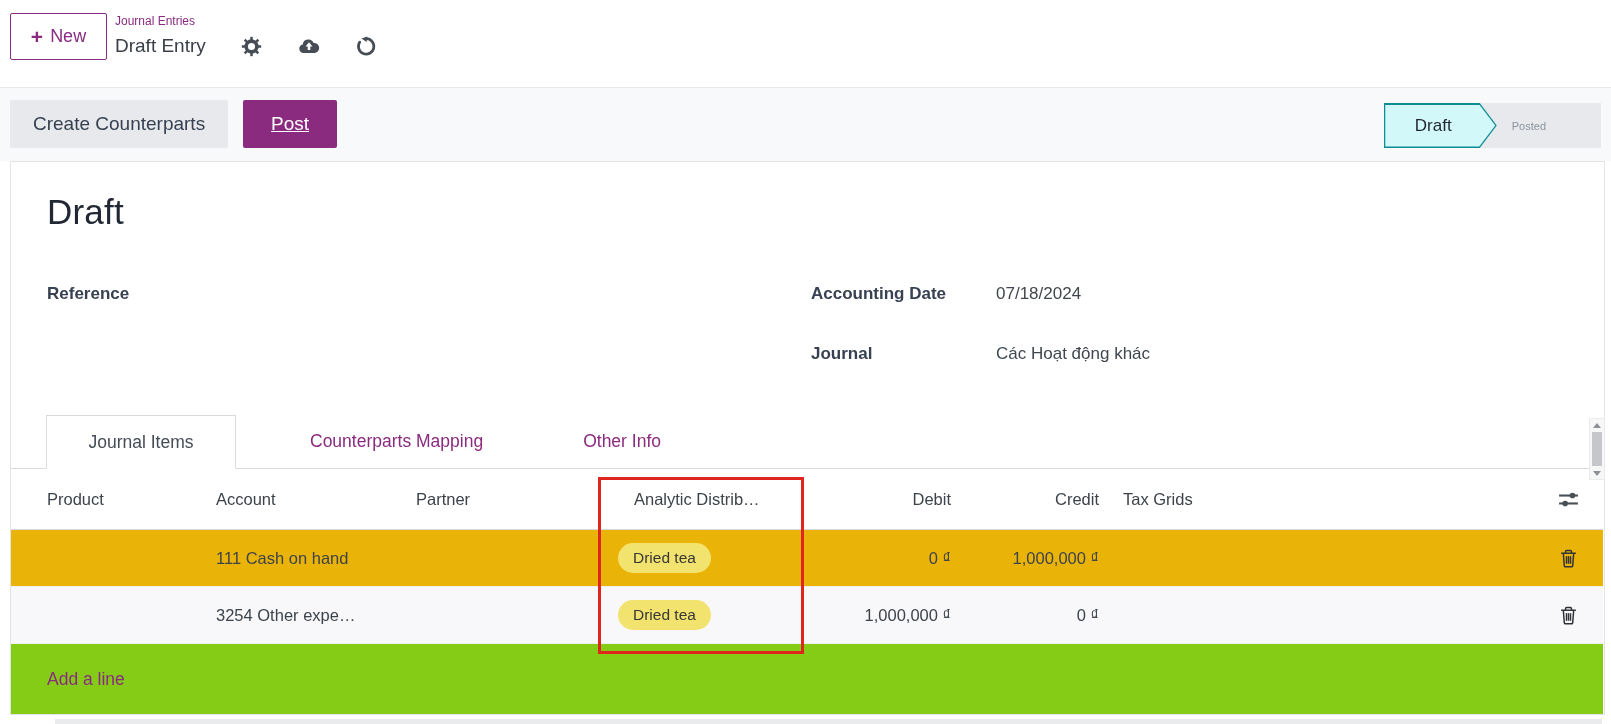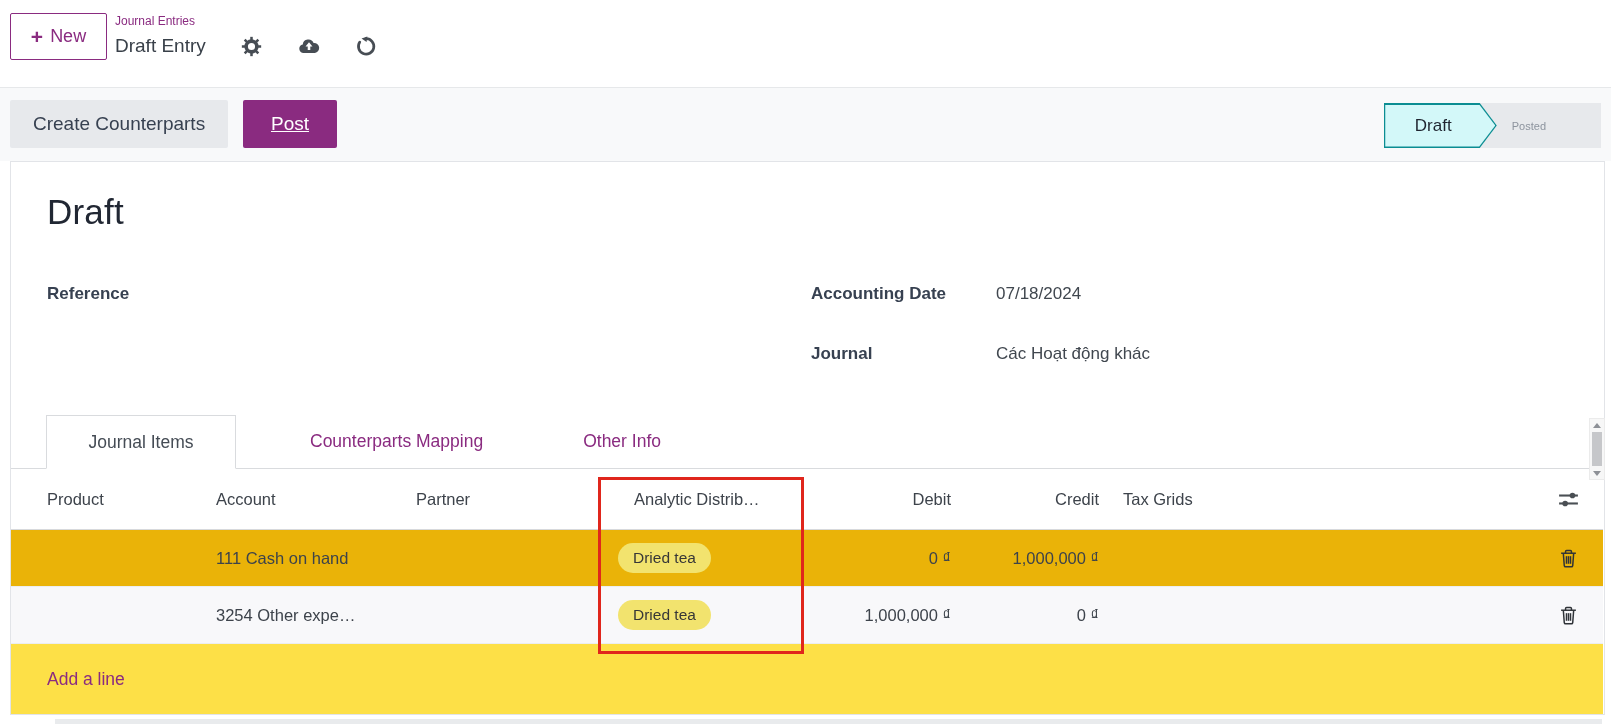--- a/index.html
+++ b/index.html
@@ -95,21 +95,21 @@
     width:190px; padding:0; color:#454c55; background:#fff;
     border:1px solid #d9dbde; border-bottom:1px solid #ffffff;
     margin-bottom:-1px;
   }
 
   
   .trow { position:absolute; left:0; right:1px; }
   .thead   { top:307px; height:61px; border-bottom:1px solid #d7d9dc; font-weight:500; }
   .trow-1  { top:368px; height:57px; border-bottom:1px solid #eceef0; background:#eab308; }
   .trow-2  { top:425px; height:57px; border-bottom:1px solid #eceef0; background:#f8f8fa; }
-  .trow-add{ top:482px; height:70px; background:#fde047; }
+  .trow-add{ top:482px; height:70px; background:#84cc16; }
   .cell {
     position:absolute; top:0; bottom:0; display:flex; align-items:center;
     font-size:16.5px; color:#3d434b; white-space:nowrap;
   }
   .col-product  { left:36px; }
   .col-account  { left:205px; }
   .col-partner  { left:405px; }
   .col-analytic { left:607px; }
   .col-analytic-h { left:623px; }
   .col-debit  { right:652px; }

